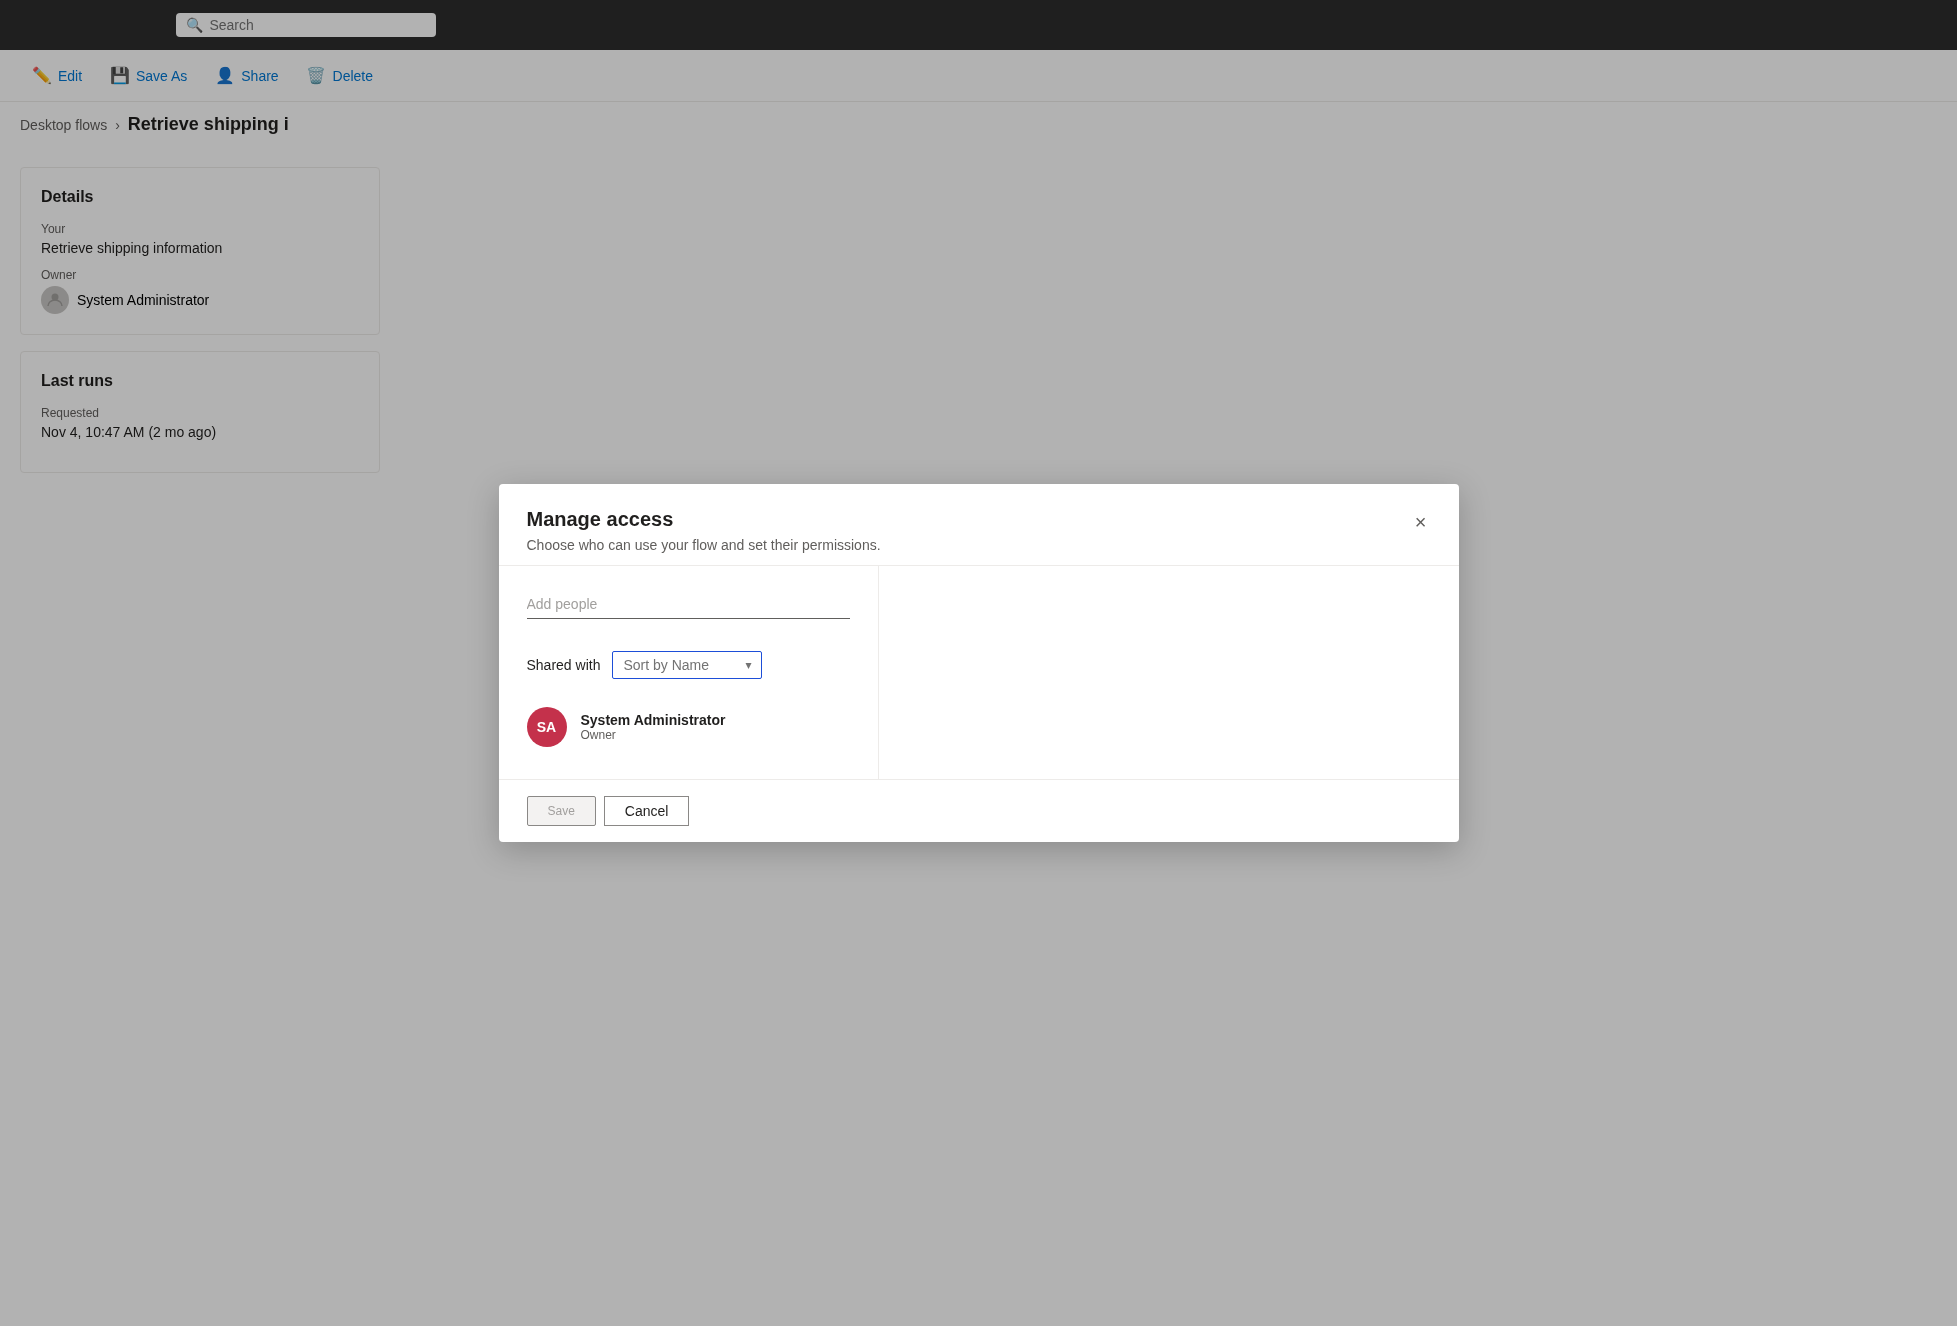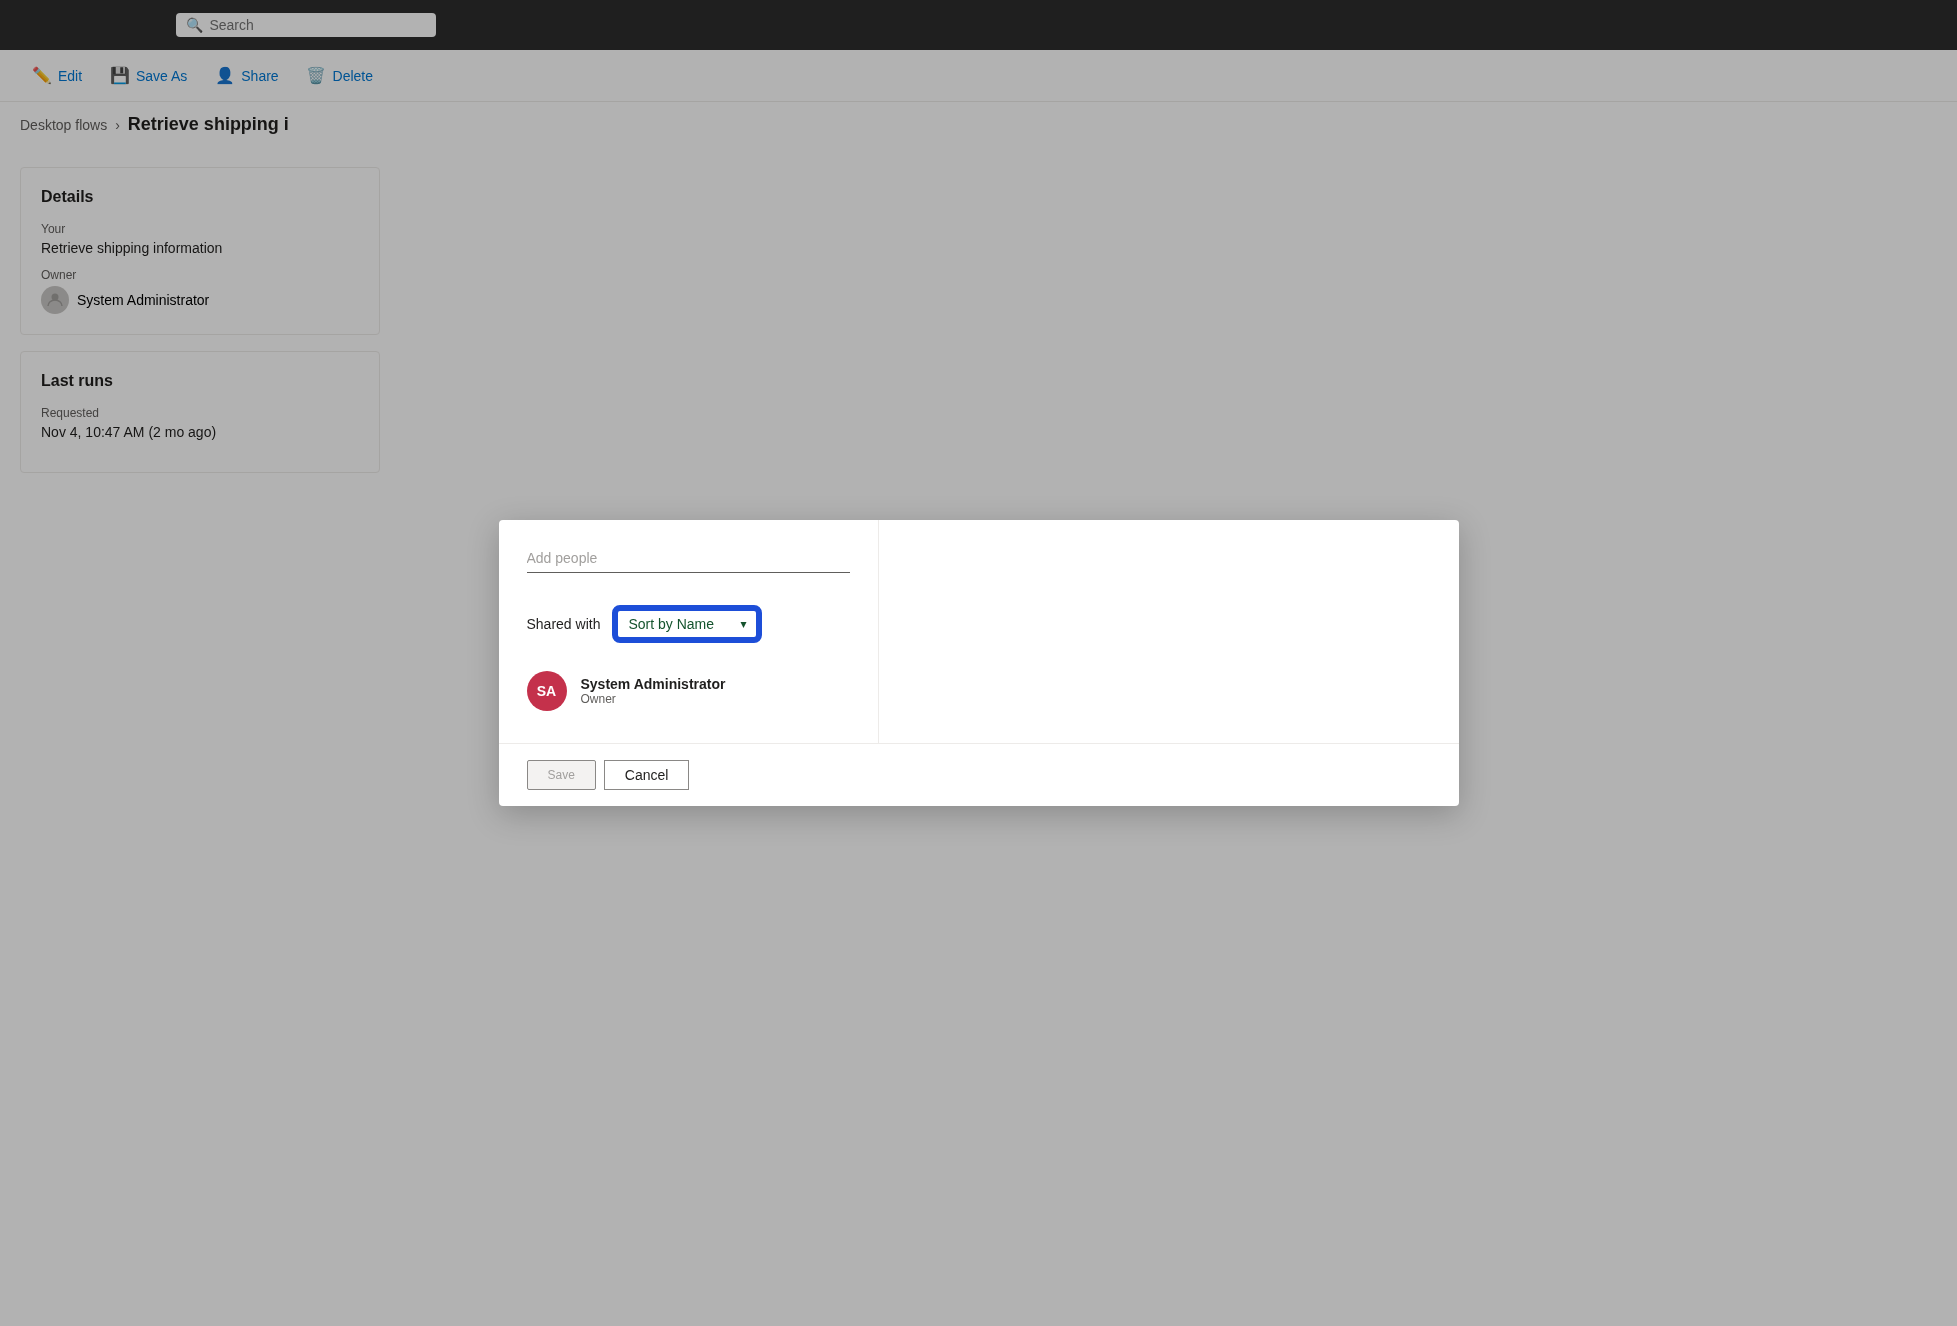--- a/index.html
+++ b/index.html
@@ -220,28 +220,28 @@
     }
     .shared-with-label {
       font-size: 14px;
       color: #201f1e;
       white-space: nowrap;
     }
 
     .sort-dropdown {
       display: flex;
       align-items: center;
-      border: 6px solid #1d4ed8;
-      border-radius: 8px;
+      border: 1px solid #1d4ed8;
+      border-radius: 2px;
       padding: 5px 10px;
       gap: 8px;
       cursor: pointer;
       background: #fff;
       font-size: 14px;
-      color: #14532d;
+      color: #737373;
       min-width: 150px;
     }
     .sort-dropdown .chevron { font-size: 12px; margin-left: auto; }
 
     
     .owner-entry {
       display: flex;
       align-items: center;
       gap: 14px;
       padding: 8px 0;
@@ -365,20 +365,27 @@
       <div class="card-title">Last runs</div>
       <div class="detail-label">Requested</div>
       <div class="detail-value">Nov 4, 10:47 AM (2 mo ago)</div>
     </div>
   </div>
 </div>
 
 <div class="modal-overlay">
   <div class="modal">
 
+    <div class="modal-header">
+      <div>
+        <div class="modal-title">Manage access</div>
+        <div class="modal-subtitle">Choose who can use your flow and set their permissions.</div>
+      </div>
+      <button class="modal-close-btn">×</button>
+    </div>
 
     <div class="modal-body">
 
       <div class="modal-left">
         <input type="text" class="add-people-input" placeholder="Add people" style="">
 
         <div class="shared-with-row">
           <span class="shared-with-label">Shared with</span>
           <div class="sort-dropdown">
             <span>Sort by Name</span>

